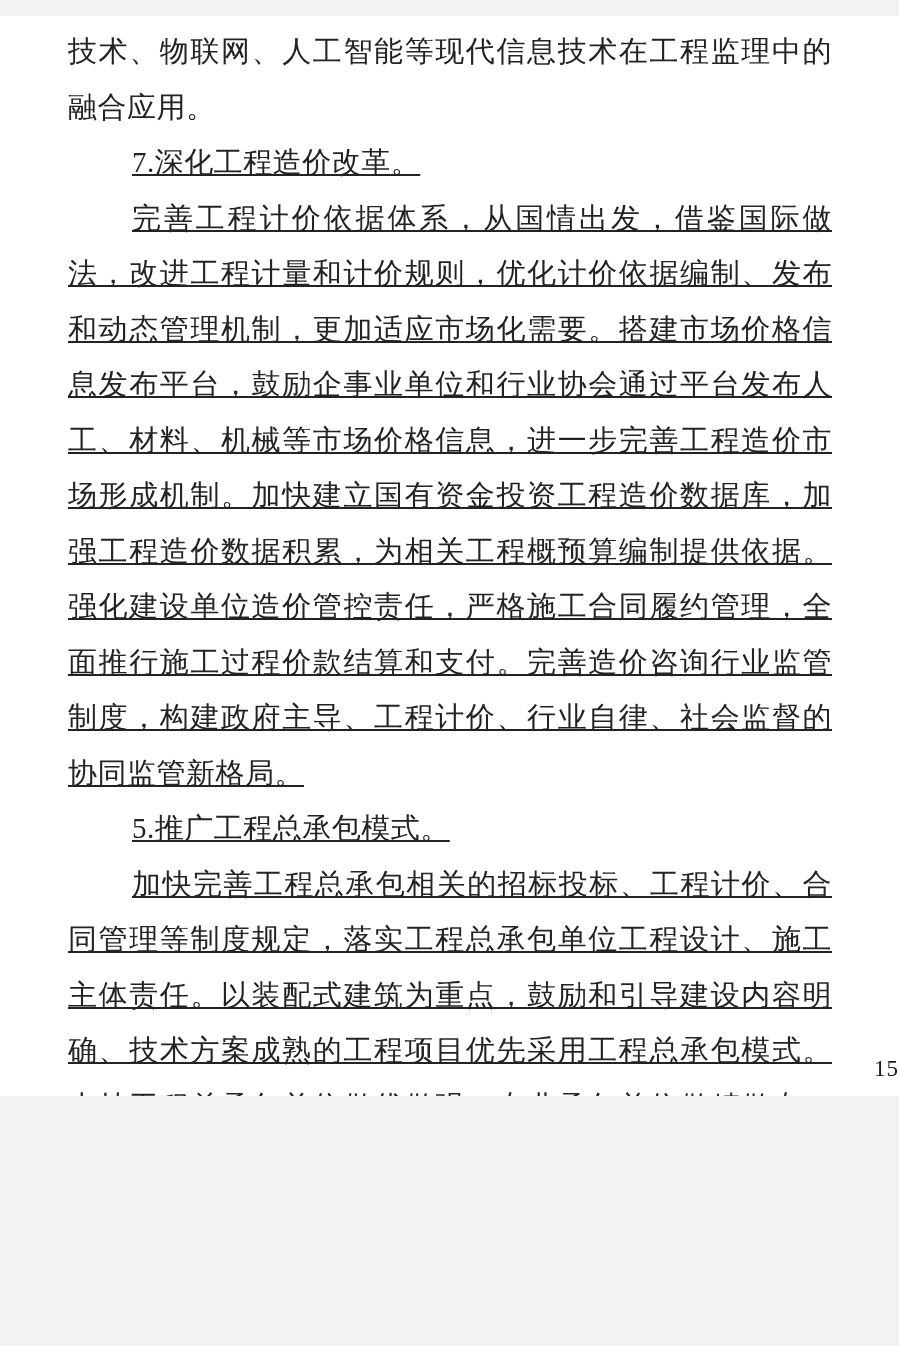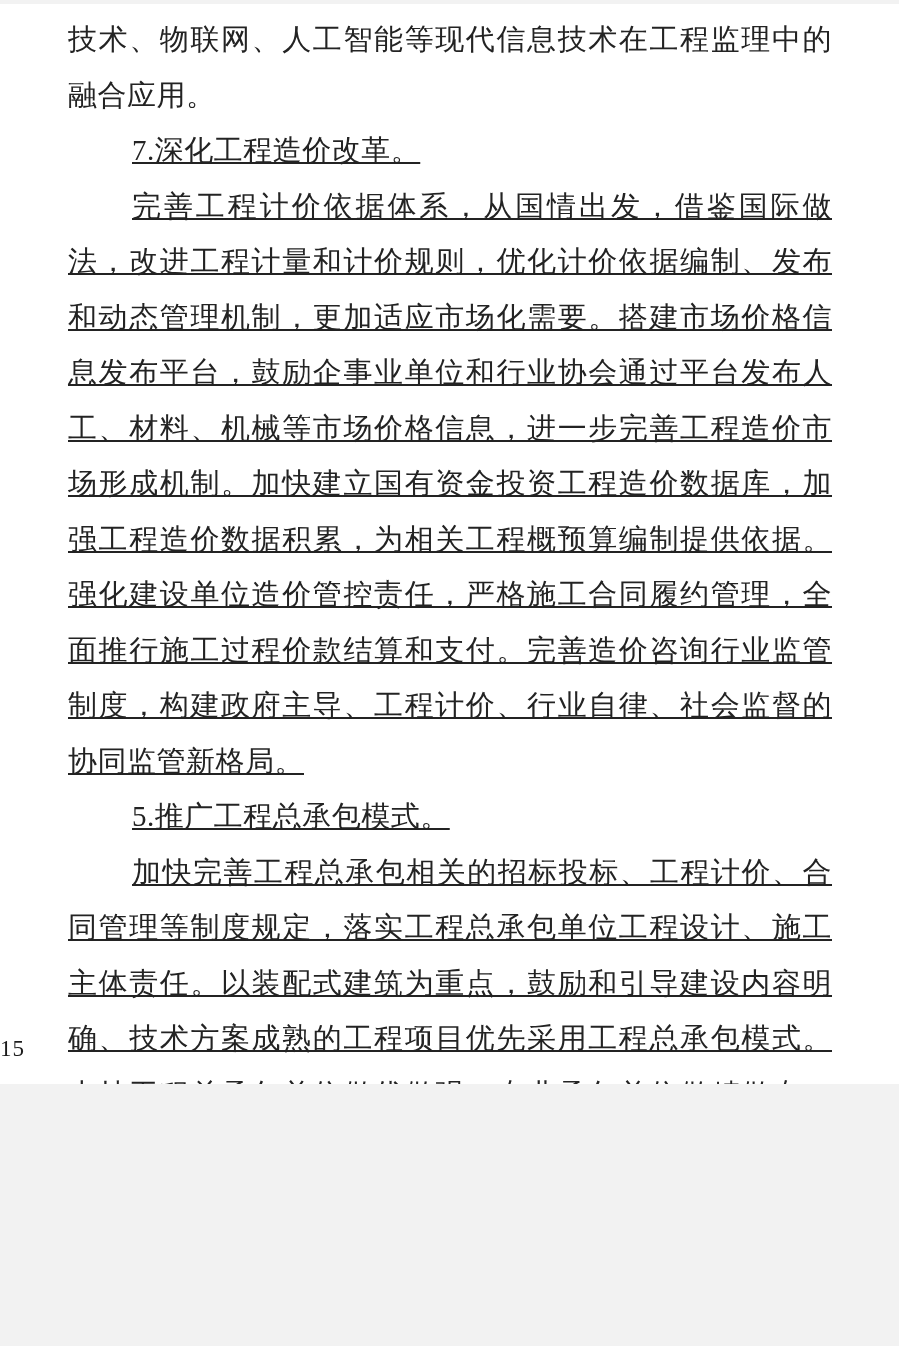--- a/index.html
+++ b/index.html
@@ -4,21 +4,21 @@
 <style>
   html, body {
     margin: 0;
     padding: 0;
     background: #f2f2f2;
   }
   .page {
     position: relative;
     width: 899px;
     height: 1080px;
-    margin: 4px auto;
+    margin: 16px auto;
     background: #ffffff;
     overflow: hidden;
     font-family: "Liberation Serif", "DejaVu Serif", serif;
   }
   .page-body {
     position: absolute;
     left: 68px;
     top: 8px;
     width: 764px;
   }
@@ -33,22 +33,22 @@
     font-weight: 400;
   }
   .para.indent {
     text-indent: 64px;
     text-decoration: underline;
   }
   .page-footer {
     position: absolute;
     left: 0;
     right: 0;
-    bottom: 22px;
-    text-align: left;
+    bottom: 14px;
+    text-align: right;
   }
   .page-number {
     font-size: 23px;
     color: #1c1c1c;
     letter-spacing: 1px;
     font-family: "Liberation Serif", "DejaVu Serif", serif;
   }
 </style>
 </head>
 <body>

